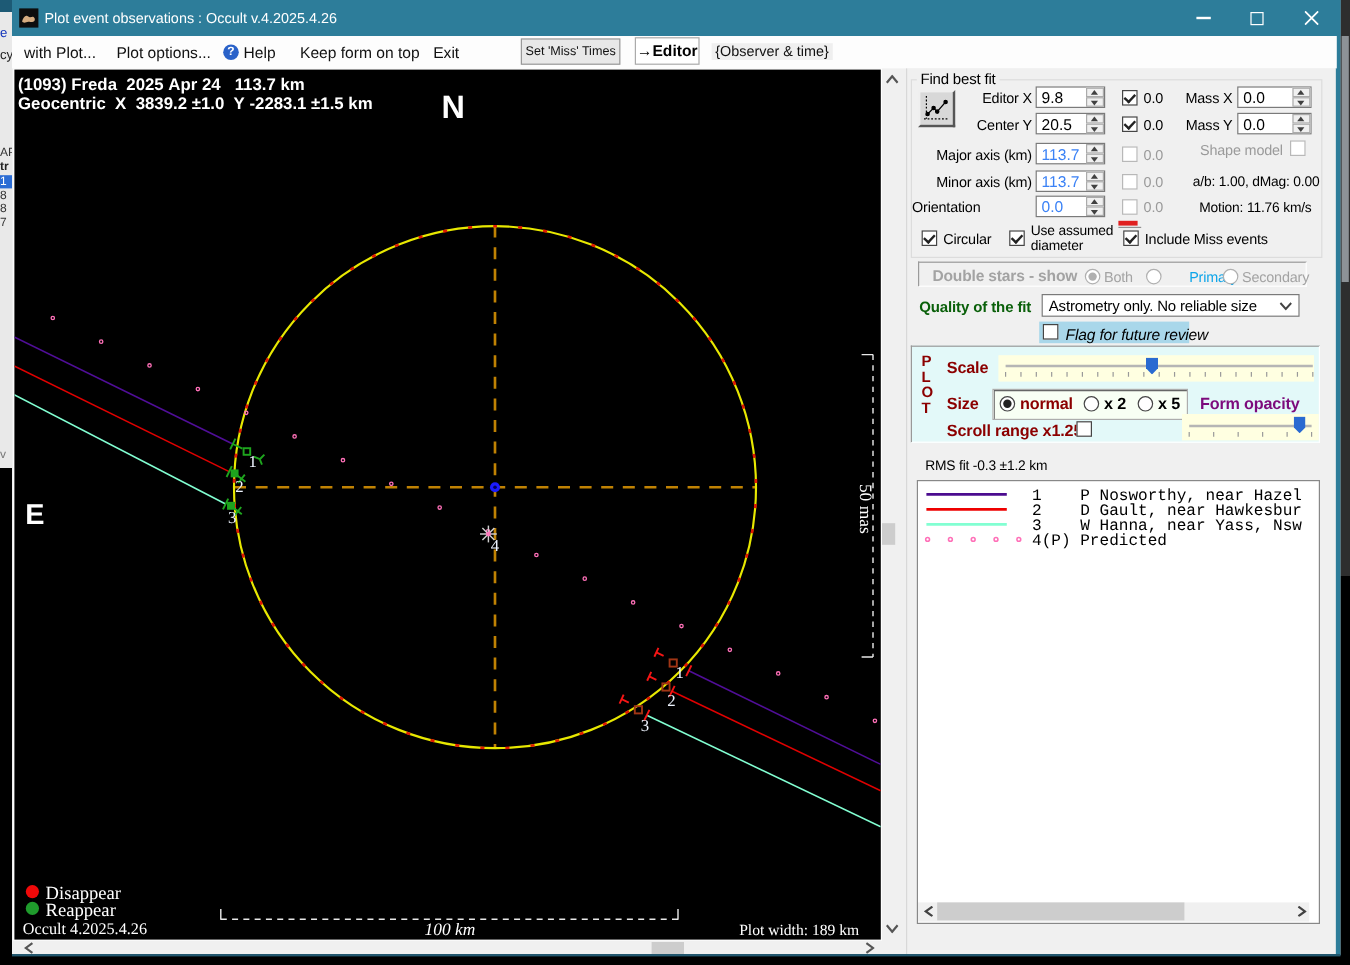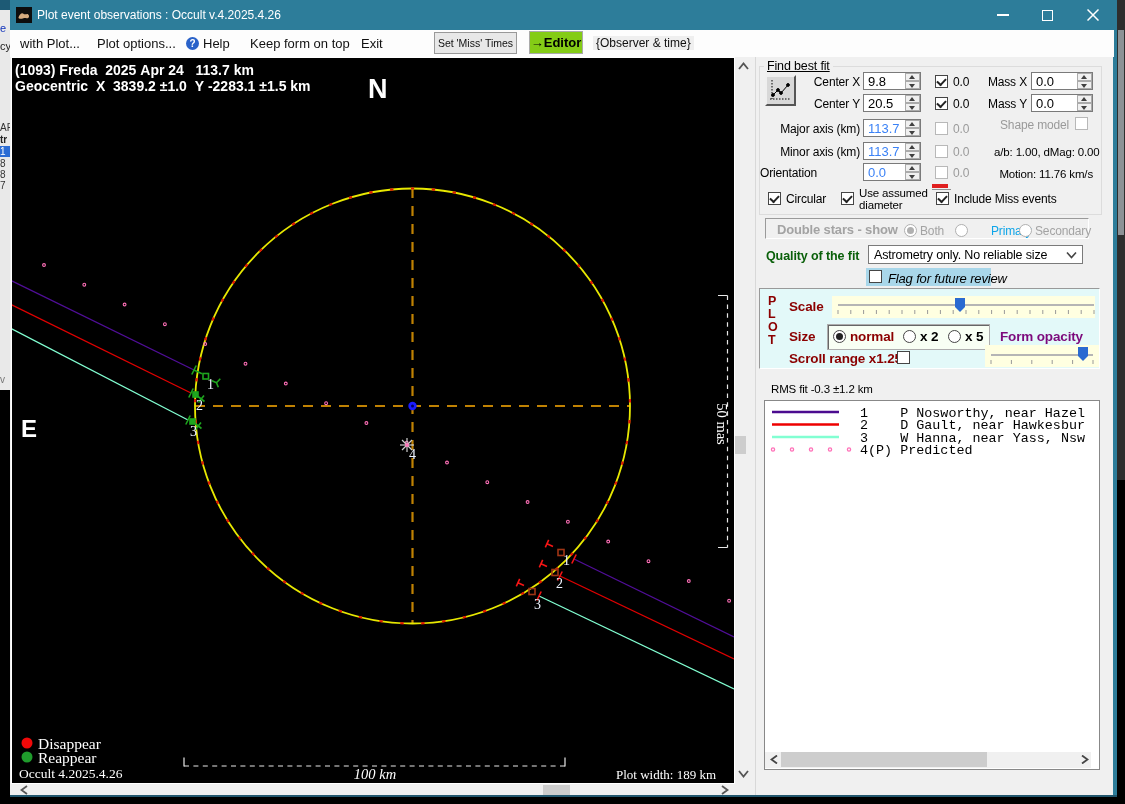--- a/index.html
+++ b/index.html
@@ -55,21 +55,21 @@
   </svg>
 
 <div class="abs" style="left:10px;top:30px;width:1104px;height:27px;background:#fdfdfd;"></div>
 <div class="abs" style="left:20px;top:36px;font:13px 'Liberation Sans';color:#111;">with Plot...</div>
 <div class="abs" style="left:97px;top:36px;font:13px 'Liberation Sans';color:#111;">Plot options...</div>
 <div class="abs" style="left:186px;top:37px;width:13px;height:13px;border-radius:50%;background:#2a62c9;color:#fff;font:bold 10px 'Liberation Sans';text-align:center;line-height:13px;">?</div>
 <div class="abs" style="left:203px;top:36px;font:13px 'Liberation Sans';color:#111;">Help</div>
 <div class="abs" style="left:250px;top:36px;font:13px 'Liberation Sans';color:#111;">Keep form on top</div>
 <div class="abs" style="left:361px;top:36px;font:13px 'Liberation Sans';color:#111;">Exit</div>
 <div class="abs" style="left:434px;top:32px;width:83px;height:22px;background:#e8e8e8;border:1px solid #999;box-sizing:border-box;font:10.5px 'Liberation Sans';color:#111;text-align:center;line-height:20px;">Set 'Miss' Times</div>
-<div class="abs" style="left:529px;top:31px;width:54px;height:23px;background:#84cc16;border:1px solid #aaa;box-sizing:border-box;font:bold 13px 'Liberation Sans';color:#000;text-align:center;line-height:21px;">→Editor</div>
+<div class="abs" style="left:529px;top:31px;width:54px;height:23px;background:#ffffff;border:1px solid #aaa;box-sizing:border-box;font:bold 13px 'Liberation Sans';color:#000;text-align:center;line-height:21px;">→Editor</div>
 <div class="abs" style="left:593px;top:36px;font:12px 'Liberation Sans';color:#111;background:#efefef;padding:0 3px;">{Observer &amp; time}</div>
 
 <div class="abs" style="left:11px;top:57px;width:724px;height:727px;background:#fff;"></div>
 <div class="abs" style="left:12px;top:58px;width:722px;height:725px;background:#000;overflow:hidden;">
 <svg width="722" height="725" style="position:absolute;left:0;top:0;">
 
 <line x1="400.5" y1="130" x2="400.5" y2="566" stroke="#c08203" stroke-width="2.2" stroke-dasharray="10 8"></line>
 <line x1="183" y1="348" x2="618" y2="348" stroke="#c08203" stroke-width="2.2" stroke-dasharray="10 8"></line>
 
 <circle cx="400.5" cy="348" r="217.5" fill="none" stroke="#e8e800" stroke-width="1.8"></circle>
@@ -193,36 +193,36 @@
 <svg class="abs" style="left:721px;top:785px;" width="8" height="10">
     <path d="M1 1 L6.5 5 L1 9" stroke="#555" stroke-width="1.8" fill="none"></path>
   </svg>
 <div class="abs" style="left:543px;top:785px;width:27px;height:10px;background:#cdcdcd;"></div>
 <div class="abs" style="left:10px;top:795px;width:1107px;height:2px;background:#22576e;"></div>
 
 <div class="abs" style="left:756px;top:57px;width:357px;height:738px;background:#f0f0f0;"></div>
 <div class="abs" style="left:755px;top:57px;width:1px;height:738px;background:#d8d8d8;"></div>
 
 <div class="abs" style="left:759px;top:66px;width:341px;height:147px;border:1px solid #dcdcdc;"></div>
-<div class="abs lbl" style="left:764px;top:59px;background:#f0f0f0;padding:0 3px;font-size:12.5px;text-decoration:underline;">Find best fit</div>
+<div class="abs lbl" style="left:764px;top:59px;background:#f0f0f0;padding:0 3px;font-size:12.5px;">Find best fit</div>
 
 <div class="abs" style="left:765px;top:75px;width:31px;height:31px;background:#d8d8d8;border-top:2px solid #efefef;border-left:2px solid #efefef;border-right:2px solid #555;border-bottom:2px solid #555;box-sizing:border-box;">
 <svg width="27" height="27">
       <g stroke="#000" stroke-width="1">
         <line x1="5" y1="3" x2="5" y2="22" stroke-dasharray="1.5 1.5"></line>
         <line x1="3" y1="22" x2="24" y2="22" stroke-dasharray="1.5 1.5"></line>
         <path d="M6 18 L11 13 L14 16 L21 8" fill="none"></path>
         <circle cx="6" cy="18" r="1.4"></circle>
         <circle cx="11" cy="13" r="1.4"></circle>
         <circle cx="14" cy="16" r="1.4"></circle>
         <circle cx="21" cy="8" r="1.4"></circle>
       </g>
     </svg>
 </div>
-<div class="lbl" style="left:760px;top:75px;width:100px;text-align:right;">Center X</div>
+<div class="lbl" style="left:760px;top:75px;width:100px;text-align:right;">Editor X</div>
 <div class="inp" style="left:863px;top:72px;width:58px;height:18px;">9.8</div>
 <div class="spn" style="left:905px;top:73px;height:16px;">
     <div class="u"></div>
     <div class="d"></div>
   </div>
 <div class="cb ck" style="left:935px;top:75px;"></div>
 <div class="lbl" style="left:953px;top:75px;">0.0</div>
 <div class="lbl" style="left:927px;top:75px;width:100px;text-align:right;">Mass X</div>
 <div class="inp" style="left:1031px;top:72px;width:62px;height:18px;">0.0</div>
 <div class="spn" style="left:1077px;top:73px;height:16px;">

